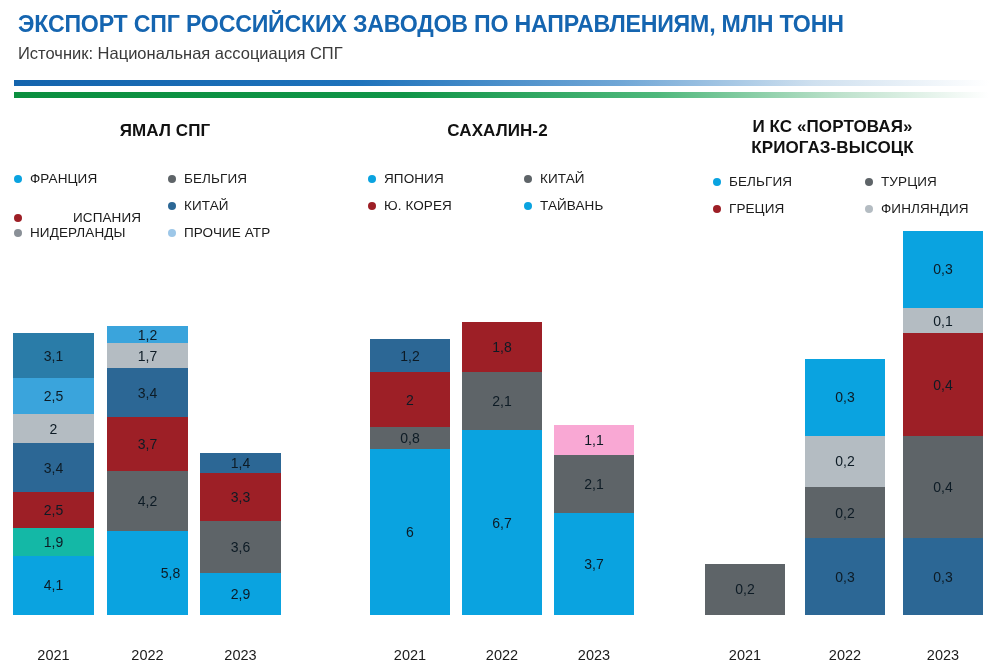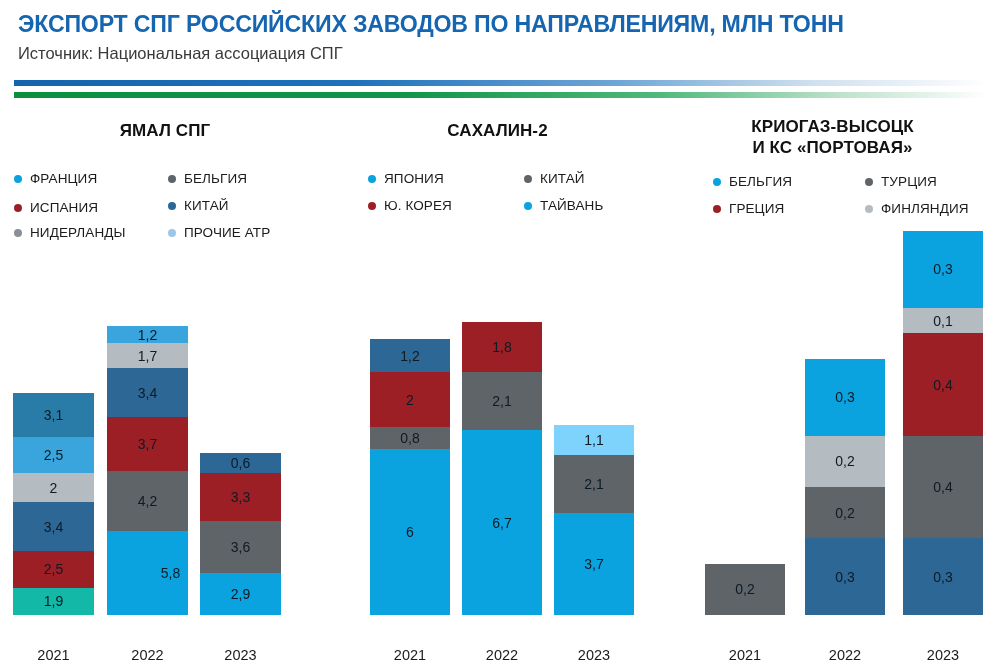--- a/index.html
+++ b/index.html
@@ -158,38 +158,41 @@
       <div class="panel-title" style="top: 10px;">ЯМАЛ СПГ</div>
       <div class="legend" style="top: 55px; height: 81px; position: absolute;">
         <div class="legend-item" style="position: absolute; left: 14px; width: 154px; height: 27px; top: 0px;">
           <span class="legend-dot" style="background: rgb(10, 163, 224);"></span>
           <span class="legend-label">ФРАНЦИЯ</span>
         </div>
         <div class="legend-item" style="position: absolute; left: 168px; width: 154px; height: 27px; top: 0px;">
           <span class="legend-dot" style="background: rgb(94, 100, 104);"></span>
           <span class="legend-label">БЕЛЬГИЯ</span>
         </div>
-        <div class="legend-item" style="position: absolute; left: 14px; width: 154px; height: 27px; top: 29px;">
+        <div class="legend-item" style="position: absolute; left: 14px; width: 154px; height: 27px; top: 39px; gap: 43px;">
           <span class="legend-dot" style="background: rgb(157, 31, 38);"></span>
           <span class="legend-label">ИСПАНИЯ</span>
         </div>
         <div class="legend-item" style="position: absolute; left: 168px; width: 154px; height: 27px; top: 27px;">
           <span class="legend-dot" style="background: rgb(44, 103, 149);"></span>
           <span class="legend-label">КИТАЙ</span>
         </div>
         <div class="legend-item" style="position: absolute; left: 14px; width: 154px; height: 27px; top: 54px;">
           <span class="legend-dot" style="background: rgb(138, 144, 151);"></span>
           <span class="legend-label">НИДЕРЛАНДЫ</span>
         </div>
         <div class="legend-item" style="position: absolute; left: 168px; width: 154px; height: 27px; top: 54px;">
           <span class="legend-dot" style="background: rgb(157, 199, 232);"></span>
           <span class="legend-label">ПРОЧИЕ АТР</span>
         </div>
       </div>
       <div class="bar-group" style="left: 13px; width: 81px; bottom: 52px;">
+        <div class="seg" style="height: 59.245px; background: rgb(10, 163, 224);">
+          <span class="seg-label ondark">4,1</span>
+        </div>
         <div class="seg" style="height: 27.455px; background: #14b8a6;">
           <span class="seg-label ondark">1,9</span>
         </div>
         <div class="seg" style="height: 36.125px; background: rgb(157, 31, 38);">
           <span class="seg-label ondark">2,5</span>
         </div>
         <div class="seg" style="height: 49.13px; background: rgb(44, 103, 149);">
           <span class="seg-label ondark">3,4</span>
         </div>
         <div class="seg" style="height: 28.9px; background: rgb(180, 188, 194);">
@@ -228,21 +231,21 @@
         <div class="seg" style="height: 41.905px; background: rgb(10, 163, 224); text-align: right;">
           <span class="seg-label ondark">2,9</span>
         </div>
         <div class="seg" style="height: 52.02px; background: rgb(94, 100, 104);">
           <span class="seg-label ondark">3,6</span>
         </div>
         <div class="seg" style="height: 47.685px; background: rgb(157, 31, 38);">
           <span class="seg-label ondark">3,3</span>
         </div>
         <div class="seg" style="height: 20.23px; background: rgb(44, 103, 149);">
-          <span class="seg-label ondark">0,6</span>
+          <span class="seg-label ondark">1,4</span>
         </div>
       </div>
       <div class="xlabel" style="left: 200px; width: 81px; bottom: 4px;">2023</div>
     </div>
   <div class="panel" id="panel-1">
       <div class="panel-title" style="top: 10px;">САХАЛИН-2</div>
       <div class="legend" style="top: 55px; height: 54px; position: absolute;">
         <div class="legend-item" style="position: absolute; left: 38px; width: 150px; height: 27px; top: 0px;">
           <span class="legend-dot" style="background: rgb(10, 163, 224);"></span>
           <span class="legend-label">ЯПОНИЯ</span>
@@ -287,30 +290,30 @@
         </div>
       </div>
       <div class="xlabel" style="left: 132px; width: 80px; bottom: 4px;">2022</div>
       <div class="bar-group" style="left: 224px; width: 80px; bottom: 52px;">
         <div class="seg" style="height: 102.12px; background: rgb(10, 163, 224);">
           <span class="seg-label ondark">3,7</span>
         </div>
         <div class="seg" style="height: 57.96px; background: rgb(94, 100, 104);">
           <span class="seg-label ondark">2,1</span>
         </div>
-        <div class="seg" style="height: 30.36px; background: #7dd3fc;">
+        <div class="seg" style="height: 30.36px; background: #f9a8d4;">
           <span class="seg-label ondark">1,1</span>
         </div>
       </div>
       <div class="xlabel" style="left: 224px; width: 80px; bottom: 4px;">2023</div>
     </div>
   <div class="panel" id="panel-2">
       <div class="panel-title" style="top: 6px;">
+        <div>И КС «ПОРТОВАЯ»</div>
         <div>КРИОГАЗ-ВЫСОЦК</div>
-        <div>И КС «ПОРТОВАЯ»</div>
       </div>
       <div class="legend" style="top: 58px; height: 54px; position: absolute;">
         <div class="legend-item" style="position: absolute; left: 48px; width: 150px; height: 27px; top: 0px;">
           <span class="legend-dot" style="background: rgb(10, 163, 224);"></span>
           <span class="legend-label">БЕЛЬГИЯ</span>
         </div>
         <div class="legend-item" style="position: absolute; left: 200px; width: 150px; height: 27px; top: 0px;">
           <span class="legend-dot" style="background: rgb(94, 100, 104);"></span>
           <span class="legend-label">ТУРЦИЯ</span>
         </div>

